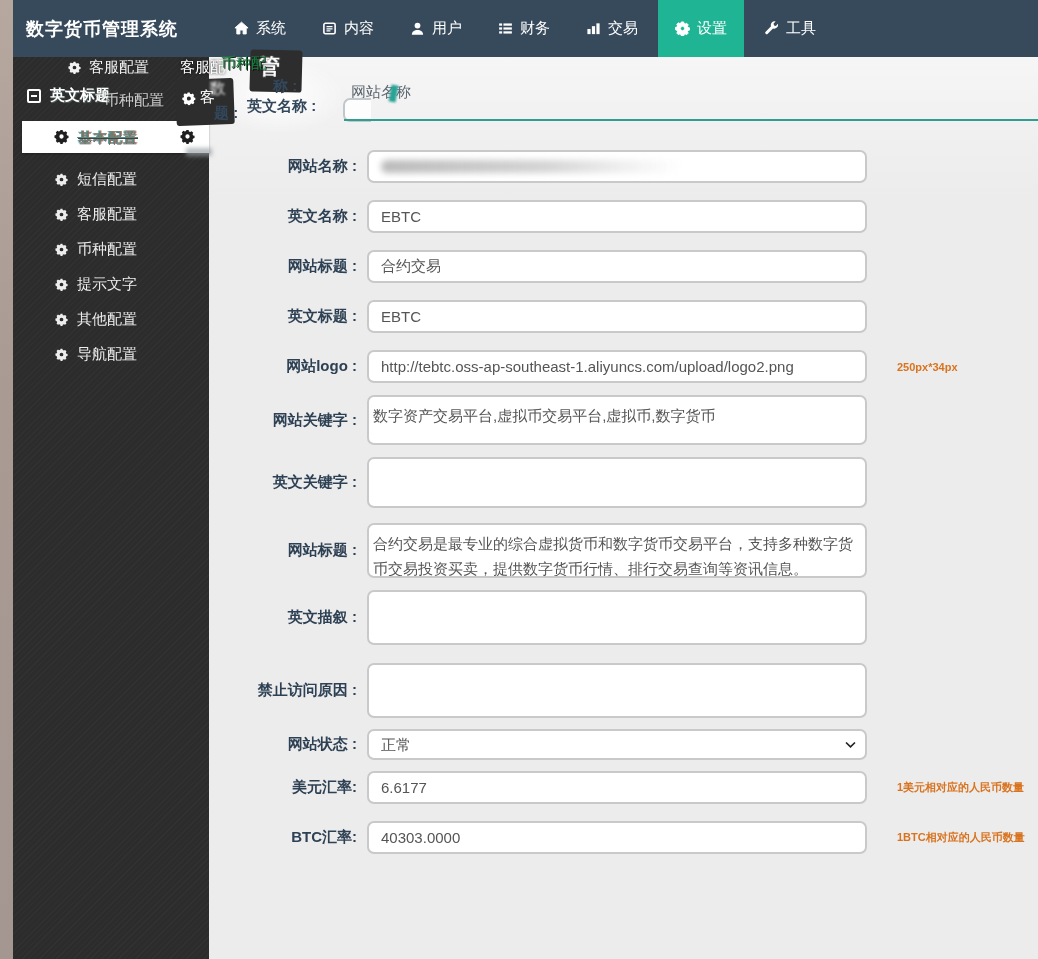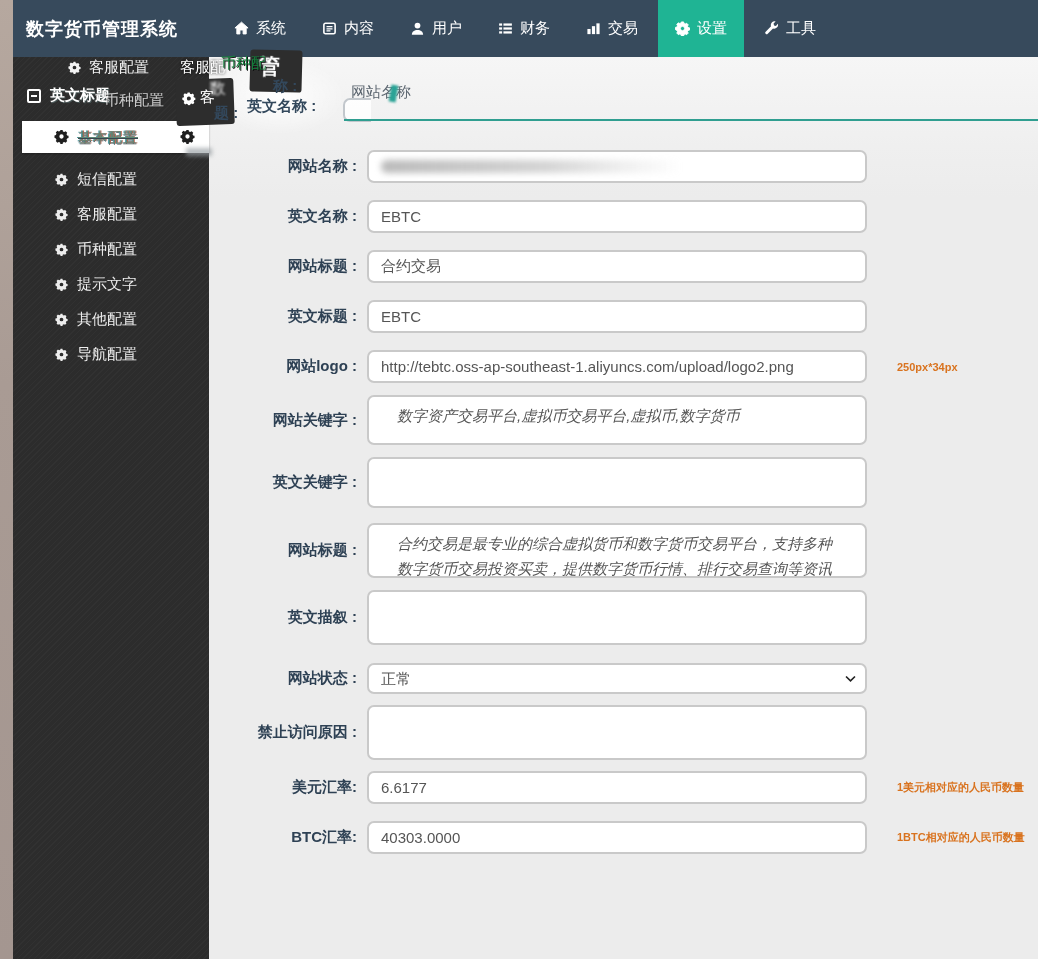--- a/index.html
+++ b/index.html
@@ -49,21 +49,21 @@
     background:linear-gradient(180deg,#f6f6f6 0,#efefef 90px,#ececec 140px); z-index:1; }
   .form { padding-top:93px; }
   .frow { display:flex; align-items:center; }
   .flabel { width:148px; text-align:right; flex:0 0 auto; color:#2e4154; font-weight:bold;
     font-size:15px; margin-right:10px; }
   .fwrap { position:relative; width:500px; flex:0 0 auto; }
   .finput, .fta, .fsel { width:500px; border:2px solid #c9c9c9; border-radius:7px; background:#fff;
     font-family:"Liberation Sans","DejaVu Sans",sans-serif; font-size:15px; color:#555;
     padding:0 12px; outline:none; display:block; }
   .finput { height:33px; }
-  .fta { resize:none; padding:6px 28px; line-height:25px; overflow:hidden;font-style:italic; }
+  .fta { resize:none; padding:6px 4px; line-height:25px; overflow:hidden; }
   .h50 { height:50px; } .h51 { height:51px; } .h55 { height:55px; } .h53 { height:53px; }
   .fsel { height:31px; appearance:none; -webkit-appearance:none; }
   .selchev { position:absolute; right:10px; top:9px; width:13px; height:13px; fill:none;
     stroke:#222; stroke-width:2; pointer-events:none; }
   .fhint { color:#d9731f; font-weight:bold; font-size:11px; margin-left:30px; white-space:nowrap; }
   .redact { position:absolute; left:14px; top:10px; height:13px; width:300px; border-radius:6px;
     background:linear-gradient(90deg, rgba(150,150,150,.65), rgba(170,170,170,.5) 55%, rgba(190,190,190,.25) 80%, rgba(200,200,200,0));
     filter:blur(3px); pointer-events:none; }
 
   
@@ -317,38 +317,38 @@
     </div>
 
     <div class="frow mb18">
       <label class="flabel">英文描叙 :</label>
       <div class="fwrap">
           <textarea class="fta h55" style=""></textarea>
         </div>
     </div>
 
     <div class="frow mb11">
+      <label class="flabel">禁止访问原因 :</label>
+      <div class="fwrap">
+          <textarea class="fta h55" style=""></textarea>
+        </div>
+    </div>
+
+    <div class="frow mb11">
       <label class="flabel">网站状态 :</label>
       <div class="fwrap">
         <select class="fsel">
           <option>正常</option>
         </select>
         <svg class="selchev">
             <use href="#i-chev"></use>
           </svg>
       </div>
     </div>
 
-    <div class="frow mb11">
-      <label class="flabel">禁止访问原因 :</label>
-      <div class="fwrap">
-          <textarea class="fta h55" style=""></textarea>
-        </div>
-    </div>
-
 
 
     <div class="frow mb17">
       <label class="flabel">美元汇率:</label>
       <div class="fwrap">
           <input class="finput" value="6.6177" style="">
         </div>
       <span class="fhint">1美元相对应的人民币数量</span>
     </div>
 

